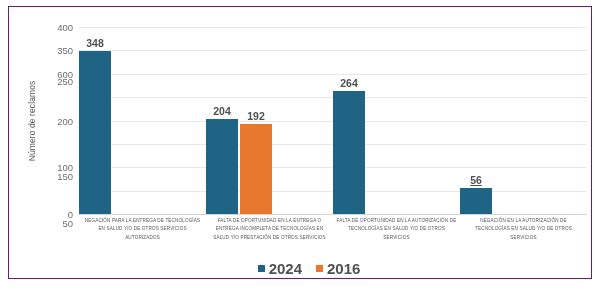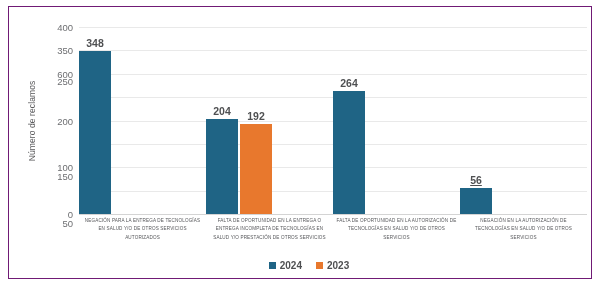--- a/index.html
+++ b/index.html
@@ -178,21 +178,21 @@
   }
   .legend-swatch {
     width: 7px;
     height: 7px;
     display: block;
   }
   .legend-swatch.series-0 { background: #1f6485; }
   .legend-swatch.series-1 { background: #e8782d; }
   .legend-text {
     color: #4f5052;
-    font-size: 10px;
+    font-size: 15px;
     font-weight: bold;
   }
 </style>
 </head>
 <body>
 
 <div id="chart-frame">
 
   <div id="y-axis-title">
     <span>Número de reclamos</span>
@@ -268,17 +268,17 @@
       <div class="cat-label">NEGACIÓN EN LA AUTORIZACIÓN DE TECNOLOGÍAS EN SALUD Y/O DE OTROS SERVICIOS</div>
     </div>
 
   <div id="legend">
       <div class="legend-item">
         <span class="legend-swatch series-0" style="background: rgb(31, 100, 133);"></span>
         <span class="legend-text">2024</span>
       </div>
       <div class="legend-item">
         <span class="legend-swatch series-1" style="background: rgb(232, 120, 45);"></span>
-        <span class="legend-text">2023</span>
+        <span class="legend-text">2016</span>
       </div>
     </div>
 
 </div>
 
 </body></html>

